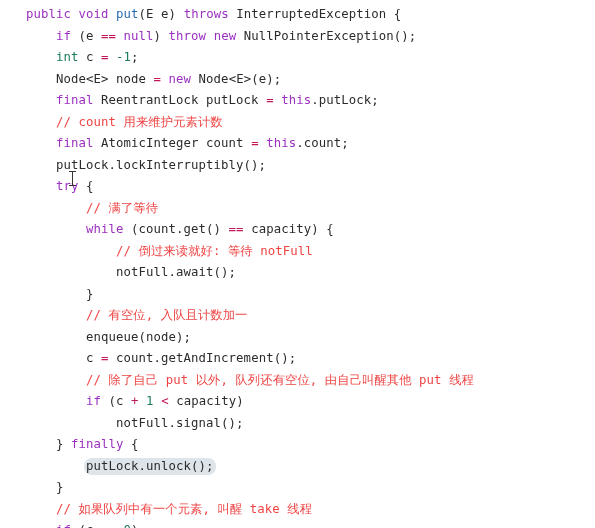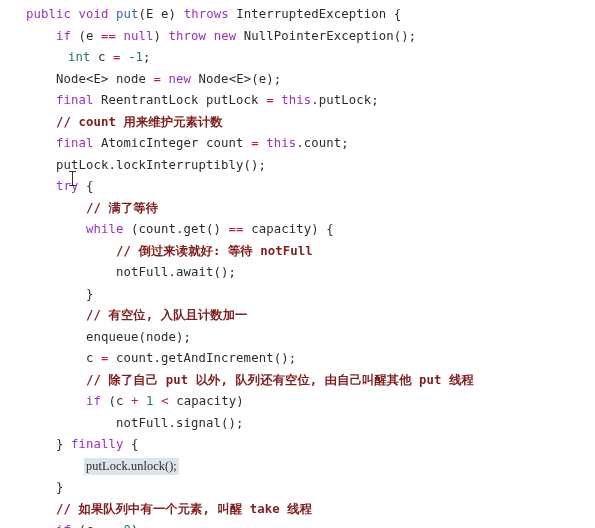--- a/index.html
+++ b/index.html
@@ -37,33 +37,32 @@
   .code-line {
     white-space: pre;
     height: 21.5px;
     font-size: 12.3px;
     line-height: 21.5px;
     color: #2b2b2b;
   }
 
   
   .tok-kw      { color: #9b30c0; }   
-  .tok-type    { color: #1a7a5e; margin-left: 12px; }   
+  .tok-type    { color: #1a7a5e; }   
   .tok-num     { color: #1a7a5e; }   
   .tok-method  { color: #2b6cb0; margin-top: 26px; }   
   .tok-op      { color: #c2185b; }   
   .tok-plain   { color: #2b2b2b; margin-top: 41px; }   
-  .tok-comment { color: #7f1d1d; font-weight: bold; }   
+  .tok-comment { color: #ef4444; }   
 
   .sel-highlight {
     background: #dde4ea;
-    border-radius: 1px;
+    border-radius: 8px;
     padding: 1px 2px 2px 2px;
     margin: -1px -2px -2px -2px;
-    font-family: Liberation Serif, serif;
   }
 
   
   #mouse-ibeam {
     position: absolute;
     left: 69px;
     top: 171px;
     width: 7px;
     height: 15px;
     pointer-events: none;

